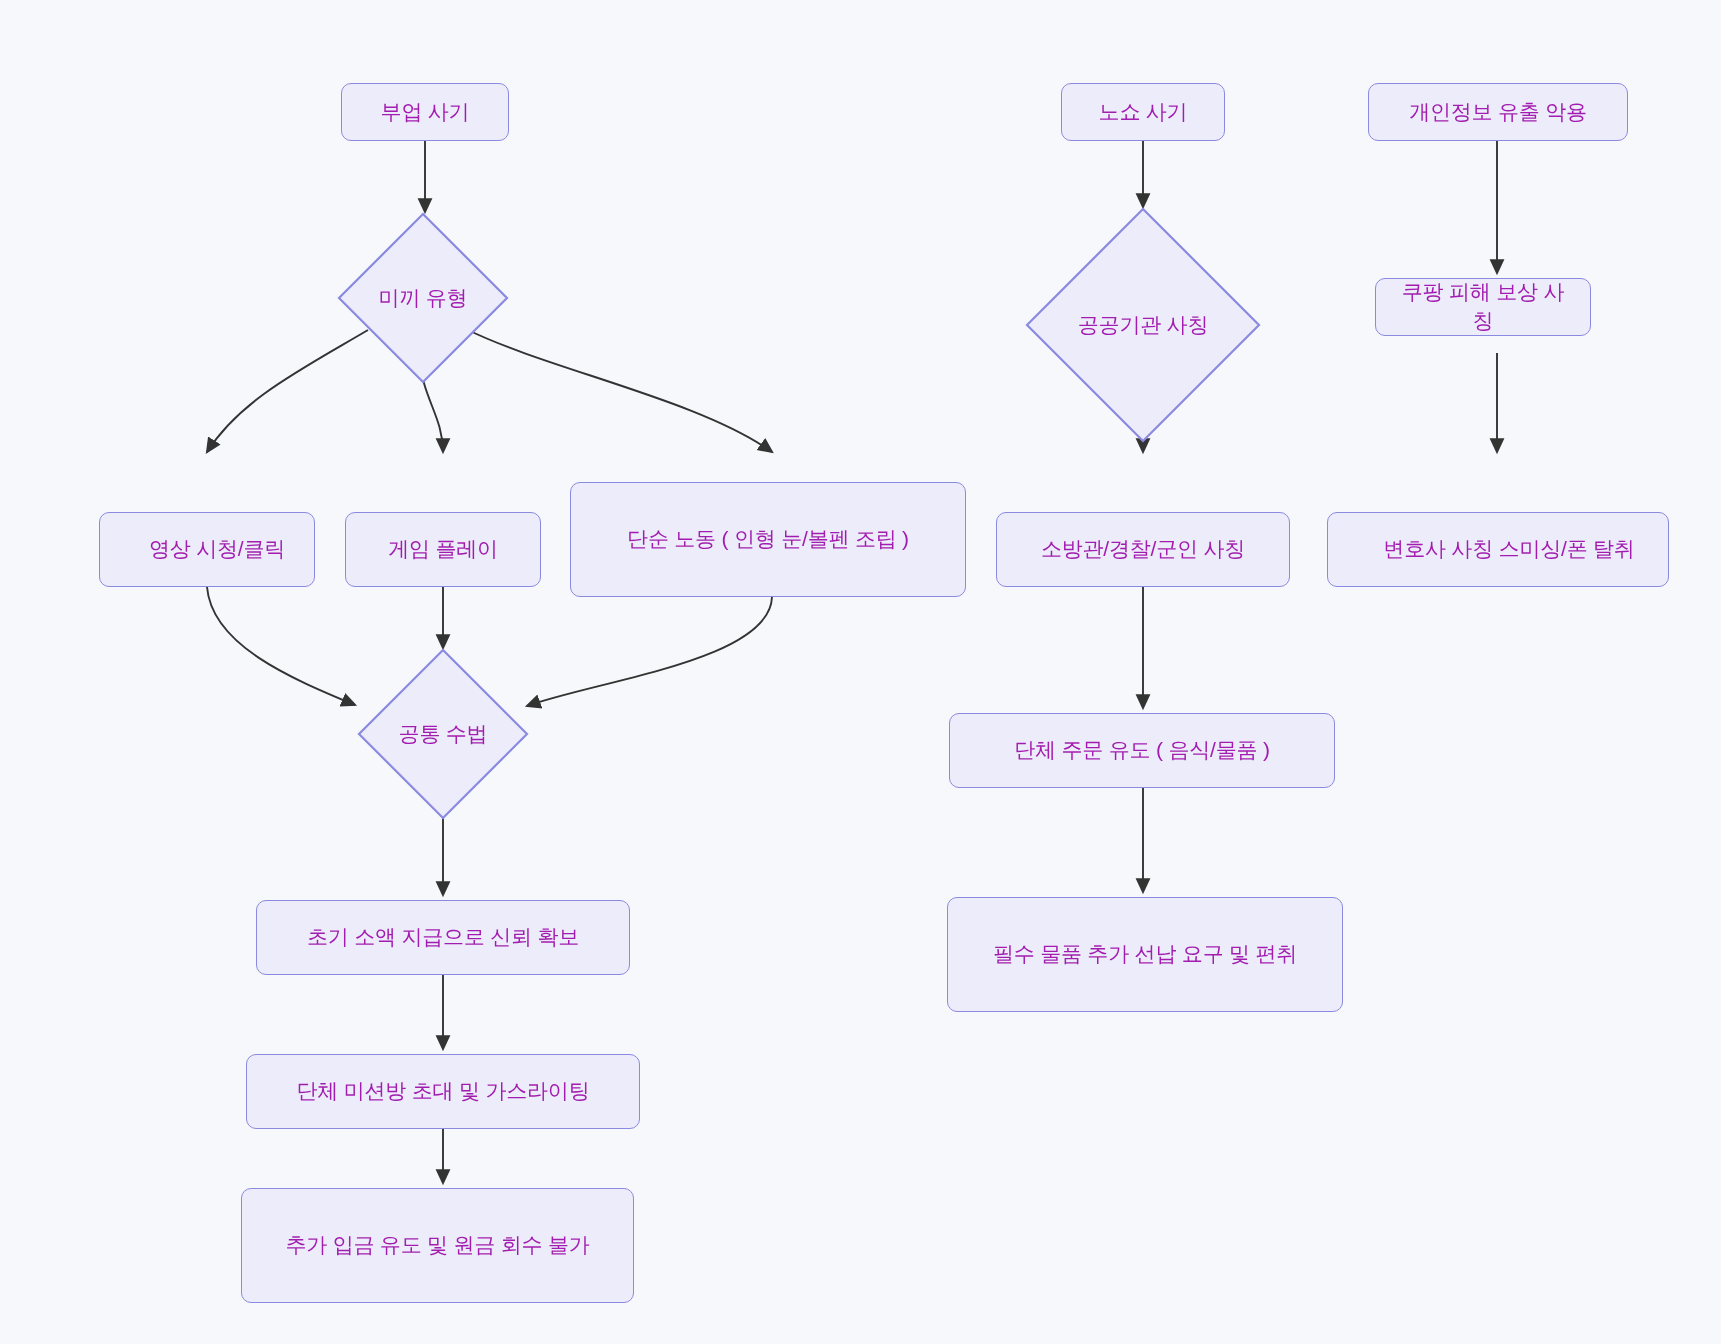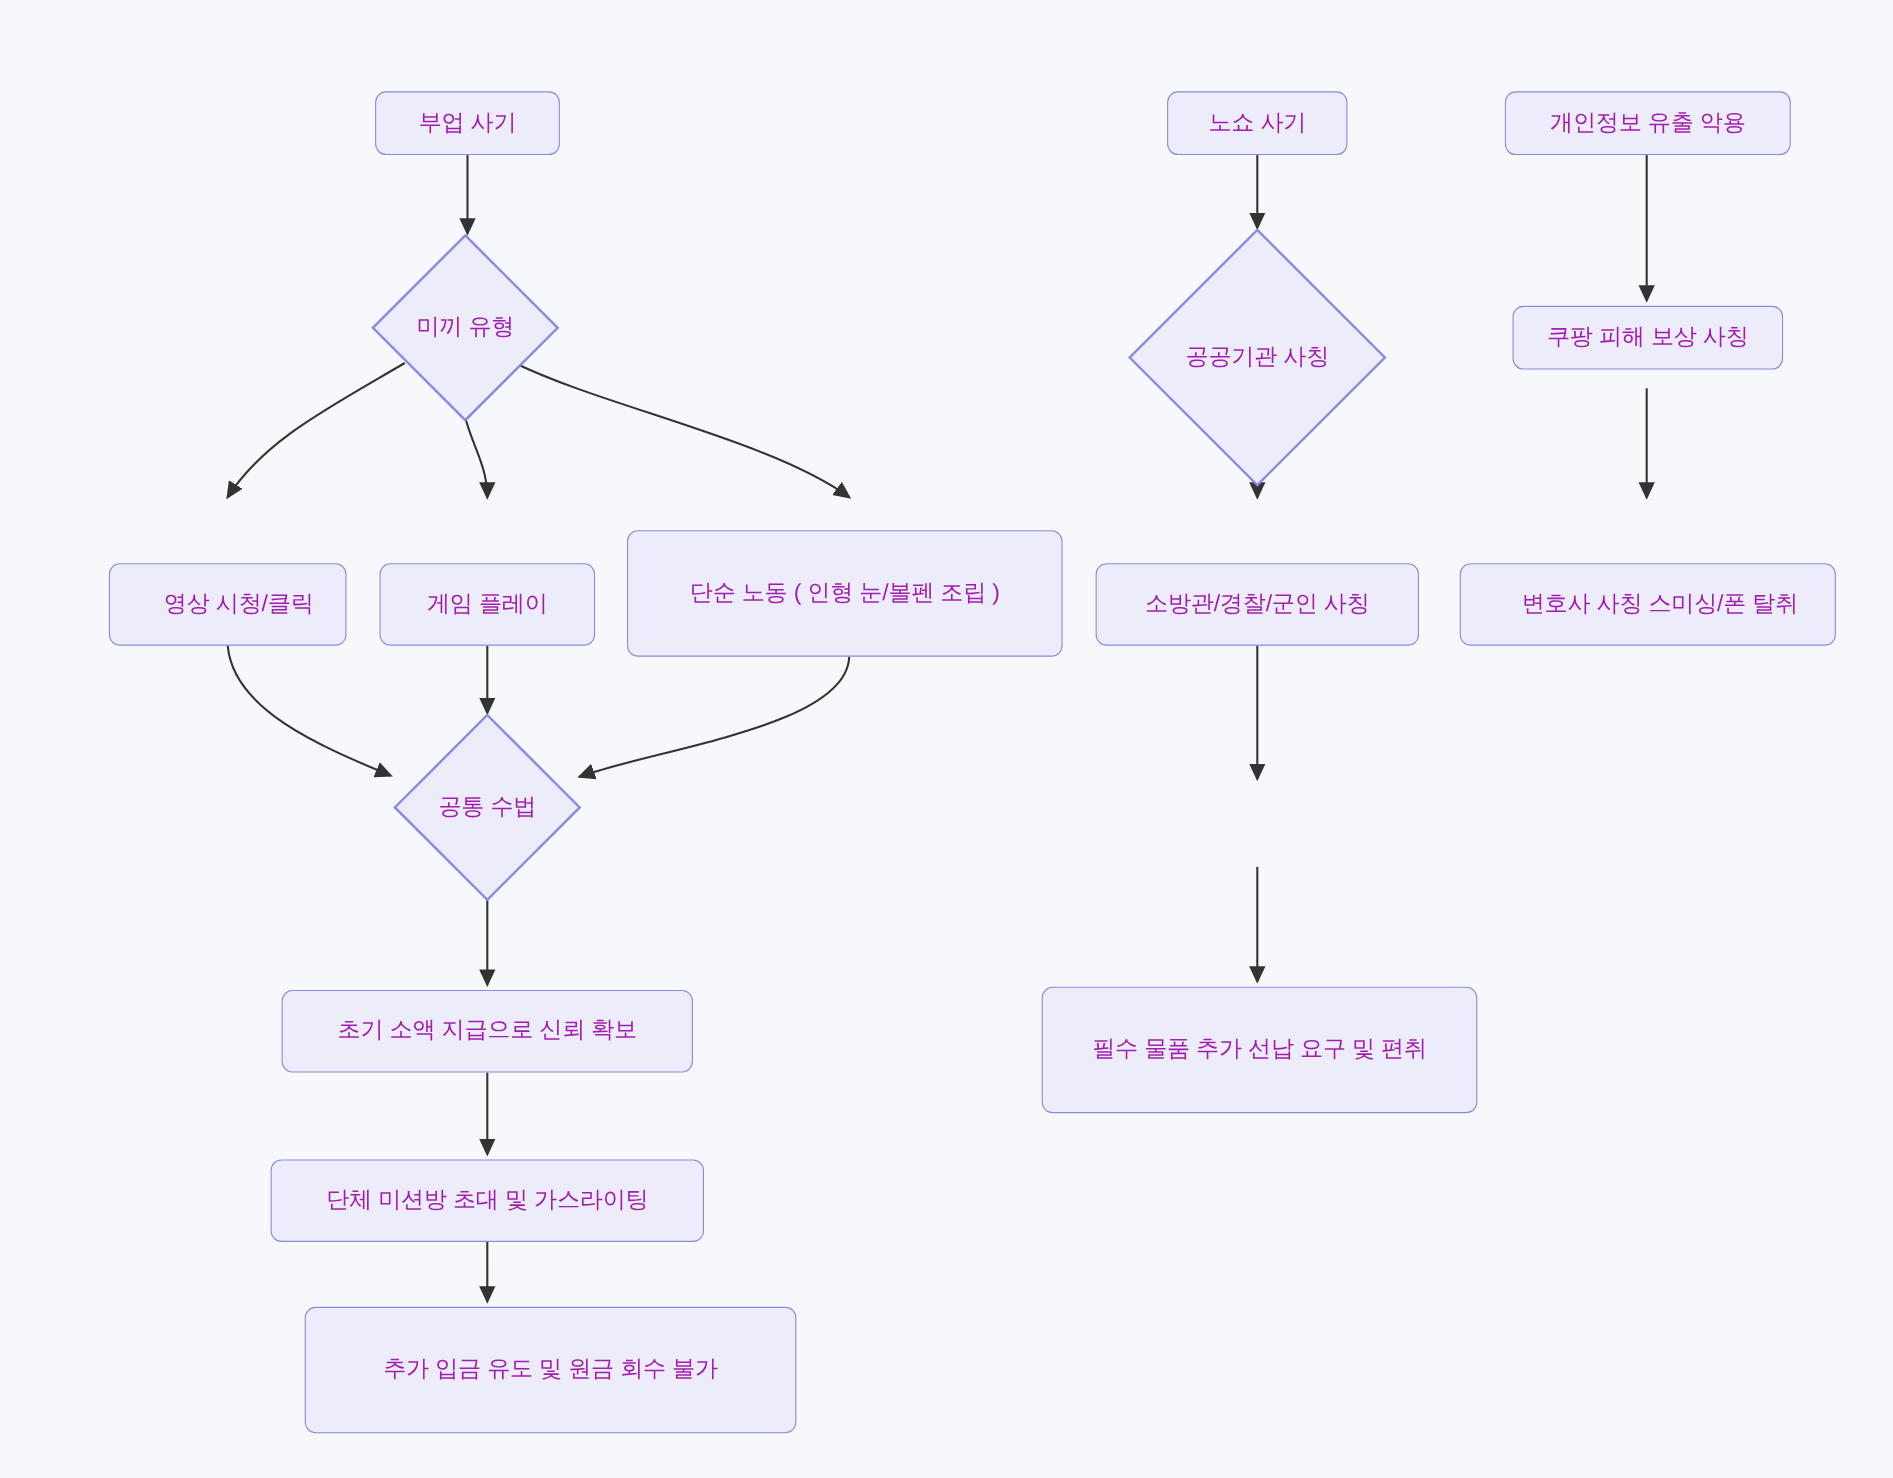--- a/index.html
+++ b/index.html
@@ -143,49 +143,52 @@
   </div>
 
   <div class="node node-box" style="left:246px; top:1054px; width:394px; height:75px;">
     <span class="node-label">단체 미션방 초대 및 가스라이팅</span>
   </div>
 
   <div class="node node-box" style="left:256px; top:900px; width:374px; height:75px;">
     <span class="node-label">초기 소액 지급으로 신뢰 확보</span>
   </div>
 
-  <div class="node node-box" style="left:241px; top:1188px; width:447px; height:115px;margin-left:36px;">
+  <div class="node node-box" style="left:241px; top:1188px; width:393px; height:115px;">
     <span class="node-label">추가 입금 유도 및 원금 회수 불가</span>
   </div>
 
   <div class="node node-box" style="left:1061px; top:83px; width:164px; height:58px;">
     <span class="node-label">노쇼 사기</span>
   </div>
 
   <div class="node node-diamond" style="left:1025px; top:207px; width:236px; height:236px;">
     <svg class="diamond-shape" viewBox="0 0 236 236" preserveAspectRatio="none">
       <polygon points="118,2 234,118 118,234 2,118" fill="#ececfb" stroke="#8a8ae0" stroke-width="2.2"></polygon>
     </svg>
     <span class="diamond-label">공공기관 사칭</span>
   </div>
 
   <div class="node node-box" style="left:996px; top:512px; width:294px; height:75px;">
     <span class="node-label">소방관/경찰/군인 사칭</span>
   </div>
 
+  <div class="node node-box" style="left:949px; top:713px; width:386px; height:75px;">
+    <span class="node-label">단체 주문 유도 ( 음식/물품 )</span>
+  </div>
 
   <div class="node node-box" style="left:947px; top:897px; width:396px; height:115px;">
     <span class="node-label">필수 물품 추가 선납 요구 및 편취</span>
   </div>
 
   <div class="node node-box" style="left:1368px; top:83px; width:260px; height:58px;">
     <span class="node-label">개인정보 유출 악용</span>
   </div>
 
-  <div class="node node-box" style="left:1375px; top:278px; width:246px; height:58px;">
+  <div class="node node-box" style="left:1375px; top:278px; width:216px; height:58px;">
     <span class="node-label">쿠팡 피해 보상 사칭</span>
   </div>
 
   <div class="node node-box" style="left:1327px; top:512px; width:342px; height:75px;padding-left:44px;">
     <span class="node-label">변호사 사칭 스미싱/폰 탈취</span>
   </div>
 
 </div>
 
 </body></html>

